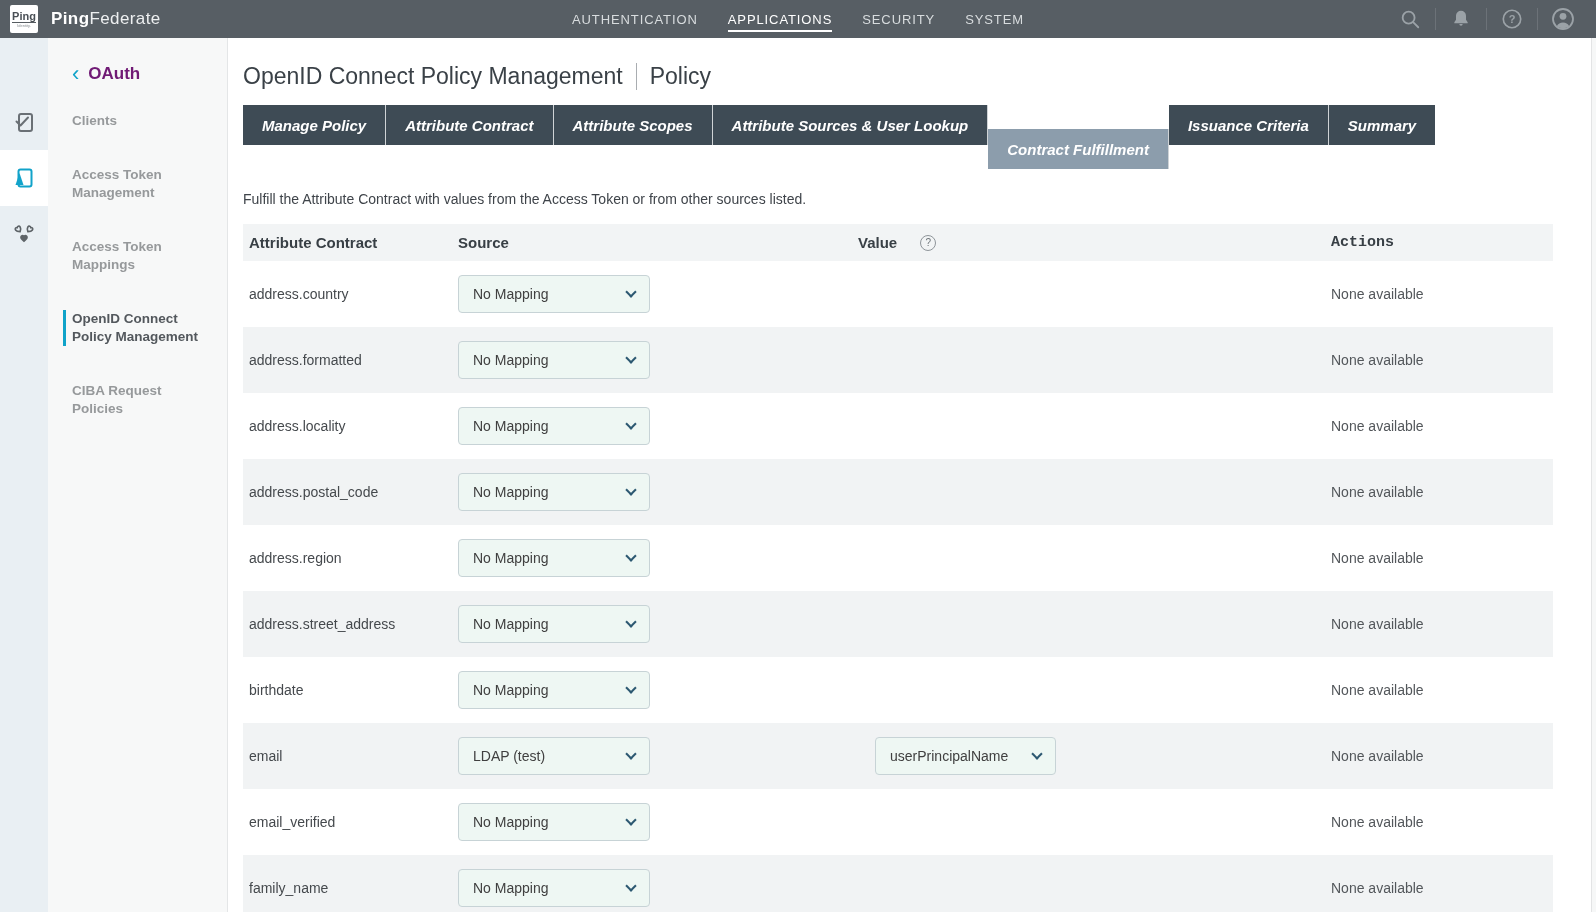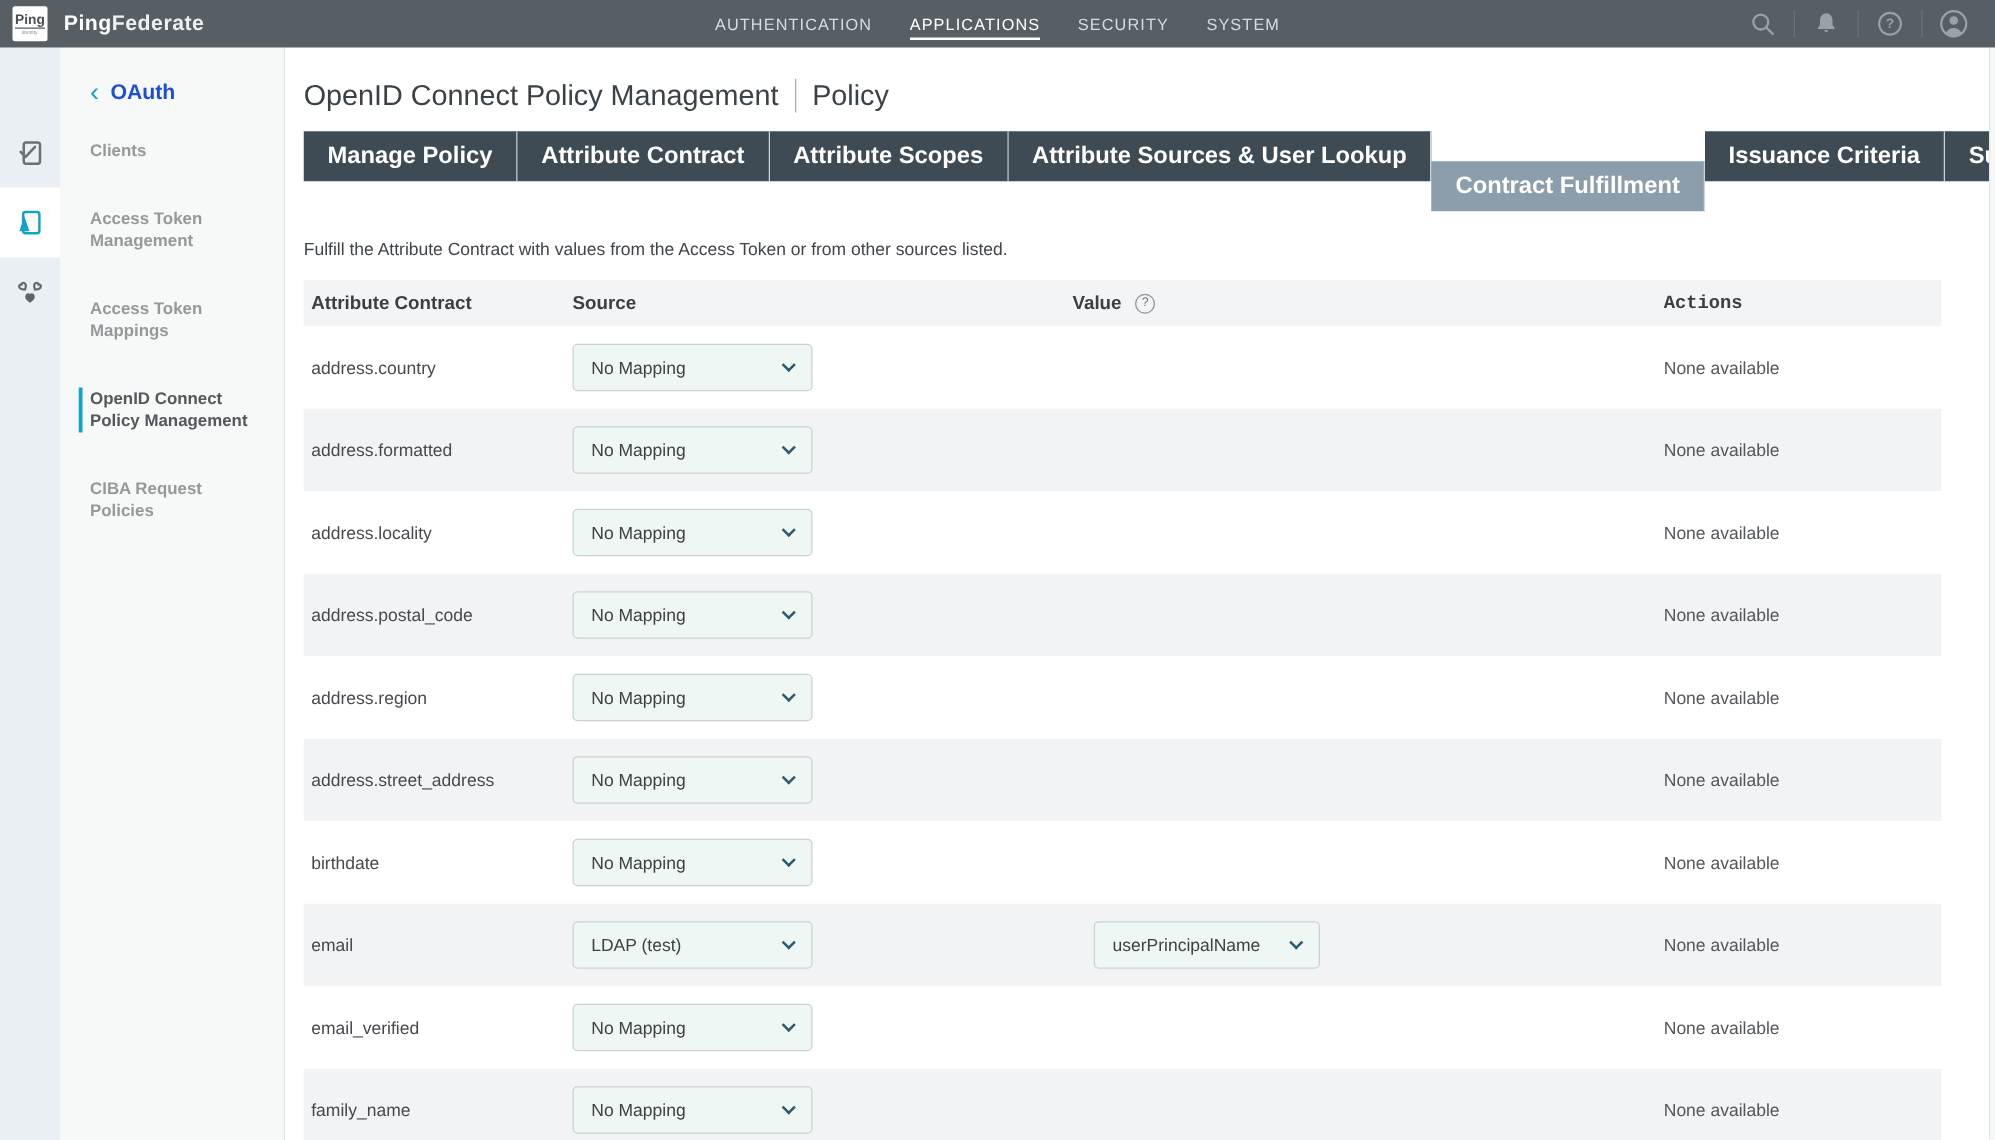--- a/index.html
+++ b/index.html
@@ -14,21 +14,21 @@
     height:38px; background:#575E64; display:flex; align-items:center; position:relative;
   }
   .logo-box {
     width:28px; height:28px; background:#fff; border-radius:2px; margin-left:10px;
     display:flex; flex-direction:column; align-items:center; justify-content:center;
   }
   .logo-text { font-size:11px; font-weight:bold; color:#4A5056; line-height:11px; border-bottom:1px solid #565C61; }
   .logo-sub  { font-size:4px; color:#8A8F93; line-height:5px; }
   .product   { margin-left:13px; font-size:17px; color:#fff; letter-spacing:0.4px; white-space:nowrap; }
   .product .bold  { font-weight:bold; }
-  .product .light { font-weight:bold; color:#EDEFF0; }
+  .product .light { font-weight:normal; color:#EDEFF0; }
   .topnav {
     position:absolute; left:50%; transform:translateX(-50%);
     display:flex; gap:30px; align-items:center; height:100%;
   }
   .topnav .nav-item {
     font-size:13px; color:#D8DCDE; letter-spacing:0.9px; cursor:pointer;
     height:100%; display:flex; align-items:center; position:relative;
   }
   .topnav .nav-item.active { color:#fff; font-weight:normal; }
   .topnav .nav-item.active::after {
@@ -42,52 +42,52 @@
   .app { display:flex; height:874px; }
   .rail { width:48px; background:#E9EFF3; padding-top:56px; flex:none; }
   .rail-slot { height:56px; display:flex; align-items:center; justify-content:center; cursor:pointer; }
   .rail-slot.active { background:#ffffff; }
   .sidebar {
     width:180px; flex:none; background:#F7F8F8; border-right:1px solid #E4E6E7;
     padding:26px 14px 0 24px;
   }
   .sb-back { display:flex; align-items:center; margin-bottom:28px; cursor:pointer; }
   .sb-chevron { color:#0FA3C9; font-size:22px; line-height:16px; margin-right:9px; font-weight:normal; }
-  .sb-back-label { font-size:17px; font-weight:bold; color:#1d4ed8; }
+  .sb-back-label { font-size:17px; font-weight:bold; color:#701a75; }
   .sb-item {
     font-size:13.5px; font-weight:bold; color:#96999B; line-height:18px;
     margin-bottom:36px; cursor:pointer;
   }
   .sb-item.active { color:#53585D; border-left:3px solid #0FA3C9; margin-left:-9px; padding-left:6px; }
 
   
   .main { flex:1; padding-left:15px; background:#fff; }
   .title-row { margin-top:25px; display:flex; align-items:center; }
   .page-title, .page-subtitle { font-size:23px; color:#3A4147; }
   .title-sep { width:1px; height:27px; background:#A9ADB1; margin:0 13px; }
 
   .tabs { display:flex; margin-top:15px; }
   .tab {
     height:40px; display:flex; align-items:center; padding:0 19px;
-    background:#3E4B55; color:#fff; font-size:19px; font-weight:bold;
-    border-right:1px solid #CFD3D6; cursor:pointer; white-space:nowrap;
+    background:#3E4B55; color:#fff; font-size:15px; font-weight:bold;
+    border-right:1px solid #CFD3D6; cursor:pointer; white-space:nowrap;font-style:italic;
   }
   .tab:last-child { border-right:none; }
   .tab.active { background:#8C9DAC;margin-top:24px; }
 
   .desc { margin-top:22px; font-size:14px; color:#3F444A; }
 
   .table { margin-top:17px; width:1310px; }
   .t-header {
     display:grid; grid-template-columns:215px 400px 447px 1fr;
     background:#F2F4F5; height:37px; align-items:center;
     font-weight:bold; font-size:15px; color:#383F45;
   }
   .h-attr { padding-left:6px; }
-  .h-value { display:flex; align-items:center; gap:11px; }
+  .h-value { display:flex; align-items:center; gap:23px; }
   .h-actions { padding-left:26px;font-family:Liberation Mono, monospace; }
   .q-icon {
     width:16px; height:16px; border:1px solid #8F959A; border-radius:50%;
     display:flex; align-items:center; justify-content:center;
     font-size:10px; color:#6E7479; font-weight:normal; cursor:pointer;
   }
   .t-row {
     display:grid; grid-template-columns:215px 400px 447px 1fr;
     height:66px; align-items:center; font-size:14px; color:#45494D; background:#fff;
   }

